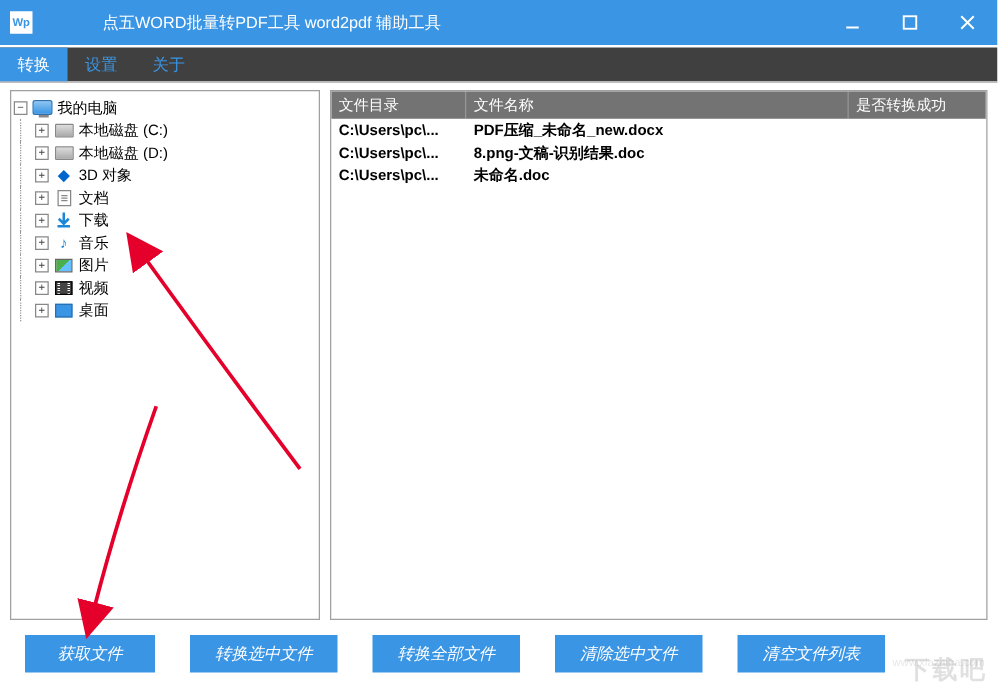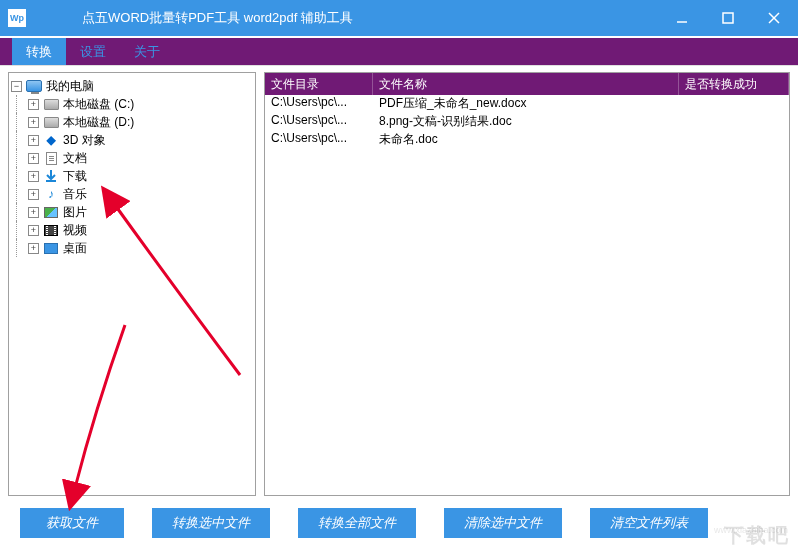--- a/index.html
+++ b/index.html
@@ -7,21 +7,21 @@
 
 
 .titlebar { background: #3a95e4; height: 36px; display: flex; align-items: center; padding: 0 8px; color: #fff; gap: 48px; }
 .titlebar .app-icon { width: 18px; height: 18px; background: #fff; margin-right: 8px; display: flex; align-items: center; justify-content: center; color: #3a95e4; font-size: 9px; font-weight: bold; }
 .titlebar .title { flex: 1; font-size: 13px; }
 .titlebar .win-btns { display: flex; gap: 26px; margin-right: 6px; }
 .titlebar .win-btn { width: 20px; height: 20px; display: flex; align-items: center; justify-content: center; cursor: pointer; color: #fff; }
 .titlebar .win-btn svg { stroke: #fff; fill: none; stroke-width: 1.5; }
 
 
-.menubar { background: #701a75; height: 28px; display: flex; align-items: stretch; border-bottom: 1px solid #e0e0e0; padding-left: 12px; margin-top: 2px; }
+.menubar { background: #404040; height: 28px; display: flex; align-items: stretch; border-bottom: 1px solid #e0e0e0; padding-left: 0; margin-top: 2px; }
 .menu-item { padding: 0 14px; display: flex; align-items: center; color: #3a95e4; cursor: pointer; font-size: 13px; }
 .menu-item.active { background: #3a95e4; color: #fff; }
 
 
 .content { display: flex; height: 438px; padding: 6px 8px 8px 8px; gap: 8px; }
 
 
 .tree-panel { width: 248px; border: 1px solid #a0a0a0; background: #fff; overflow: auto; padding: 4px 2px; }
 .tree-node { display: flex; align-items: center; height: 18px; line-height: 18px; white-space: nowrap; }
 .tree-toggle { width: 11px; height: 11px; border: 1px solid #888; display: inline-flex; align-items: center; justify-content: center; font-size: 9px; line-height: 1; margin-right: 4px; cursor: pointer; background: #fff; color: #444; }
@@ -38,27 +38,27 @@
 .ic-down svg { width:14px; height:14px; }
 .ic-music { color:#1b87d8; }
 .ic-pic { background: linear-gradient(135deg,#4ab04a 50%,#66c2ff 50%); width:14px; height:11px; border:1px solid #666; }
 .ic-vid { background:#444; width:14px; height:11px; border:1px solid #000; position:relative; }
 .ic-vid::before { content:""; position:absolute; left:1px; top:0; bottom:0; width:2px; background:repeating-linear-gradient(#fff 0 1px,#444 1px 2px); }
 .ic-vid::after { content:""; position:absolute; right:1px; top:0; bottom:0; width:2px; background:repeating-linear-gradient(#fff 0 1px,#444 1px 2px); }
 .ic-desk { background:#3a95e4; width:14px; height:11px; border:1px solid #2970b0; }
 
 
 .list-panel { flex: 1; border: 1px solid #a0a0a0; background: #fff; display: flex; flex-direction: column; overflow: hidden; }
-.list-header { background: #701a75; color: #fff; display: flex; height: 22px; align-items: center; }
+.list-header { background: #737373; color: #fff; display: flex; height: 22px; align-items: center; }
 .list-header .col { padding: 0 6px; font-size: 12px; border-right: 1px solid rgba(255,255,255,0.25); height: 100%; display: flex; align-items: center; }
 .col-dir { width: 108px; }
 .col-name { flex: 1; }
 .col-status { width: 110px; }
 .list-body { flex: 1; overflow: auto; }
-.list-row { display: flex; height: 18px; align-items: flex-start; font-family: SimSun, monospace; font-size: 12px; }
+.list-row { display: flex; height: 18px; align-items: center; font-family: SimSun, monospace; font-size: 12px; font-weight: bold; }
 .list-row .col { padding: 0 6px; overflow: hidden; white-space: nowrap; text-overflow: clip; }
 
 
 .button-bar { display: flex; gap: 28px; padding: 4px 20px 10px 20px; }
 .btn { background: #3a95e4; color: #fff; border: none; padding: 6px 20px; font-size: 13px; cursor: pointer; min-width: 104px; text-align: center; font-style: italic; }
 
 
 .footer { padding: 6px 10px; font-size: 13px; color: #333; }
 
 

